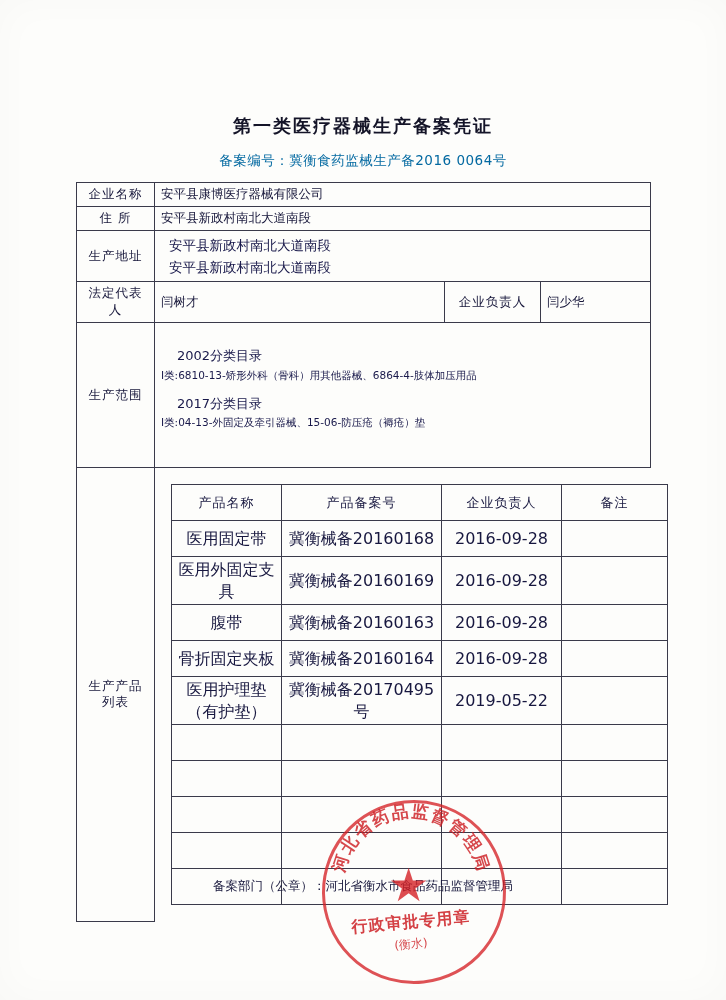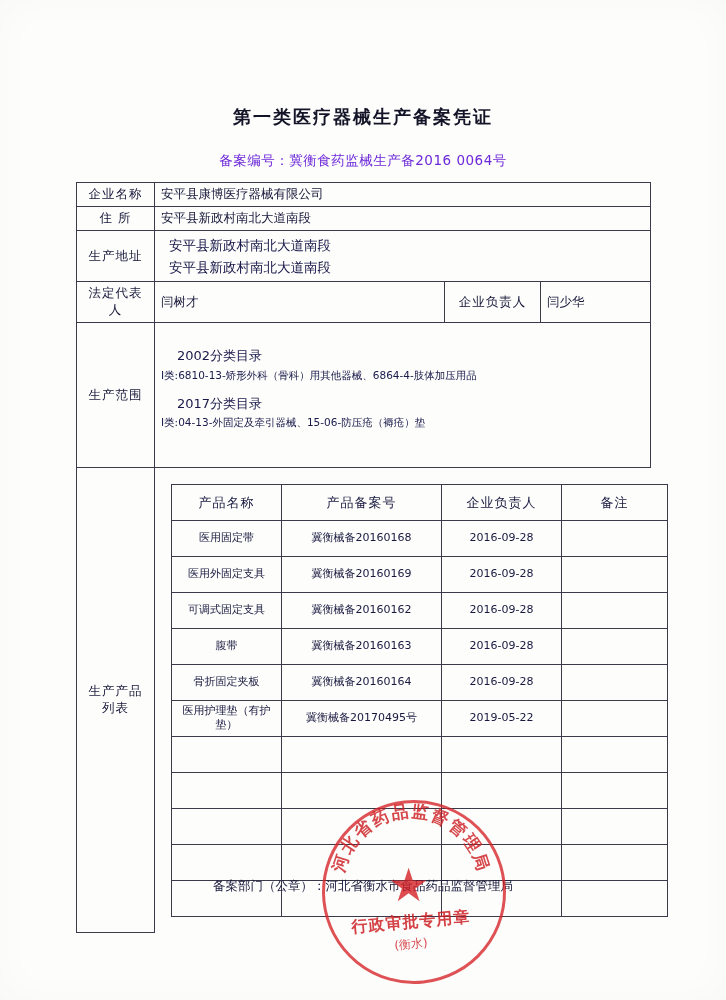--- a/index.html
+++ b/index.html
@@ -16,37 +16,37 @@
     overflow: hidden;
   }
   .page {
     position: relative;
     width: 726px;
     height: 1000px;
     background: #fdfdfb;
   }
   .doc-title {
     position: absolute;
-    top: 105px;
+    top: 114px;
     left: 0;
     width: 726px;
     text-align: center;
     font-size: 18px;
     font-weight: bold;
     letter-spacing: 2px;
     color: #141428;
   }
   .record-no {
     position: absolute;
     top: 152px;
     left: 0;
     width: 726px;
     text-align: center;
     font-size: 13.5px;
-    color: #6d28d9;
+    color: #0369a1;
     letter-spacing: 0.5px;
   }
   table.main {
     position: absolute;
     top: 182px;
     left: 76px;
     width: 574px;
     border-collapse: collapse;
     table-layout: fixed;
   }
@@ -115,21 +115,21 @@
     margin-left: 44px;
   }
   table.prod {
     width: 100%;
     border-collapse: collapse;
     table-layout: fixed;
   }
   table.prod td {
     border: 1px solid #3a3a4a;
     height: 31px;
-    font-size: 11px;
+    font-size: 16px;
     text-align: center;
     color: #17173f;
     padding: 2px 3px;
     vertical-align: middle;
   }
   table.prod td.hdr {
     font-size: 13px;
     letter-spacing: 1px;
   }
   .prod-name-sm {
@@ -291,26 +291,20 @@
                 </tr>
                 <tr>
                   <td class="prod-name-lg">医用固定带</td>
                   <td>冀衡械备20160168</td>
                   <td>2016-09-28</td>
                   <td></td>
                 </tr>
                 <tr>
                   <td class="prod-name-md">医用外固定支具</td>
                   <td>冀衡械备20160169</td>
-                  <td>2016-09-28</td>
-                  <td></td>
-                </tr>
-                <tr>
-                  <td class="prod-name-md">可调式固定支具</td>
-                  <td>冀衡械备20160162</td>
                   <td>2016-09-28</td>
                   <td></td>
                 </tr>
                 <tr>
                   <td class="prod-name-lg">腹带</td>
                   <td>冀衡械备20160163</td>
                   <td>2016-09-28</td>
                   <td></td>
                 </tr>
                 <tr>

